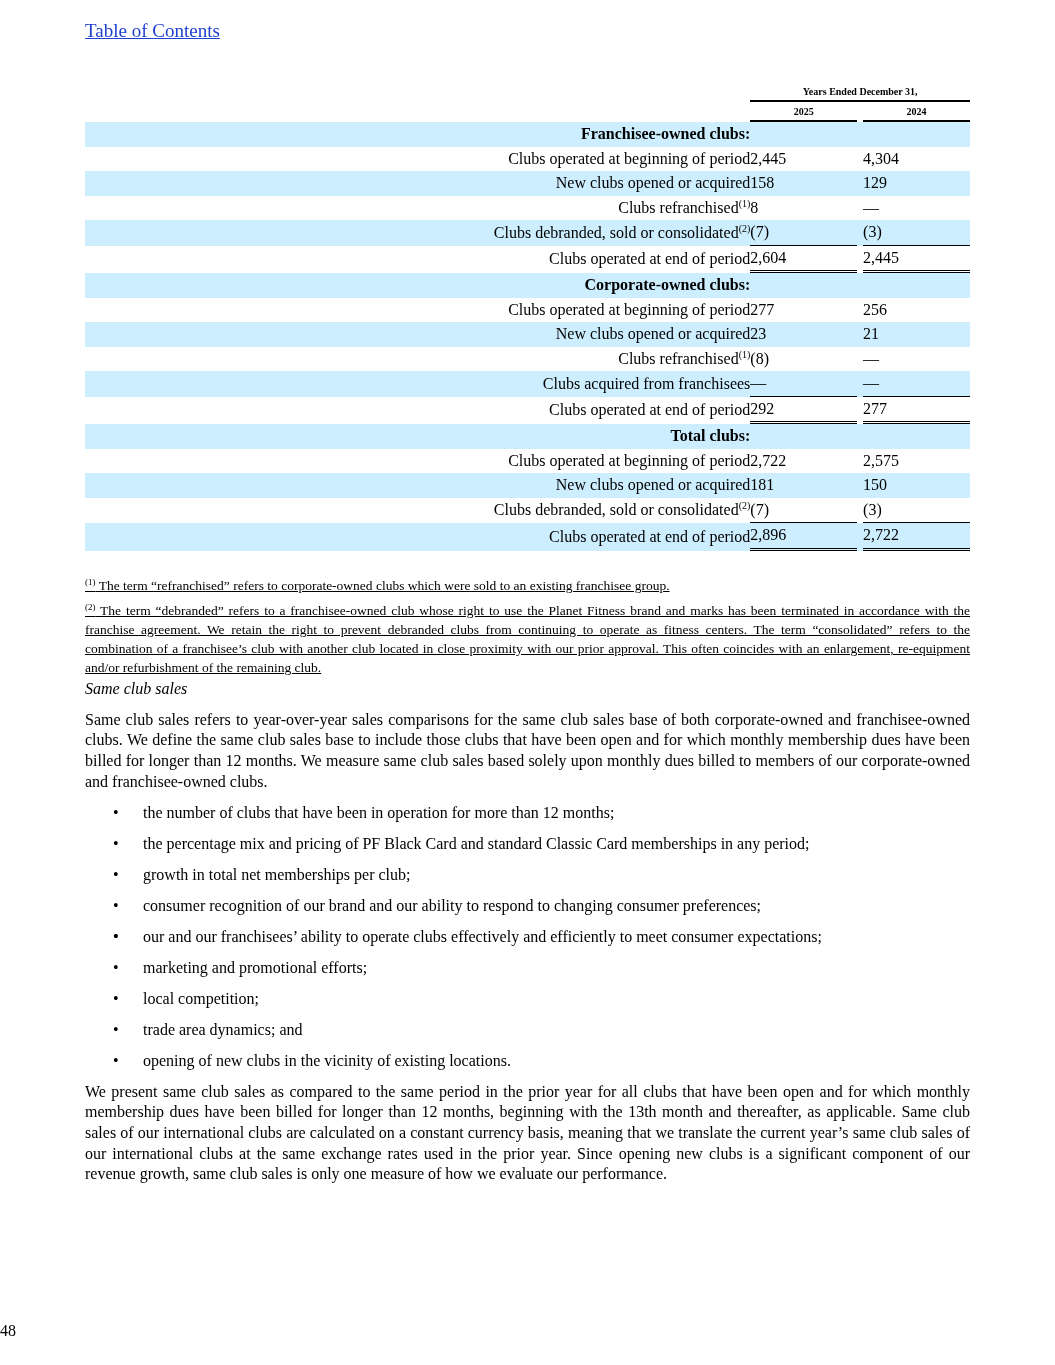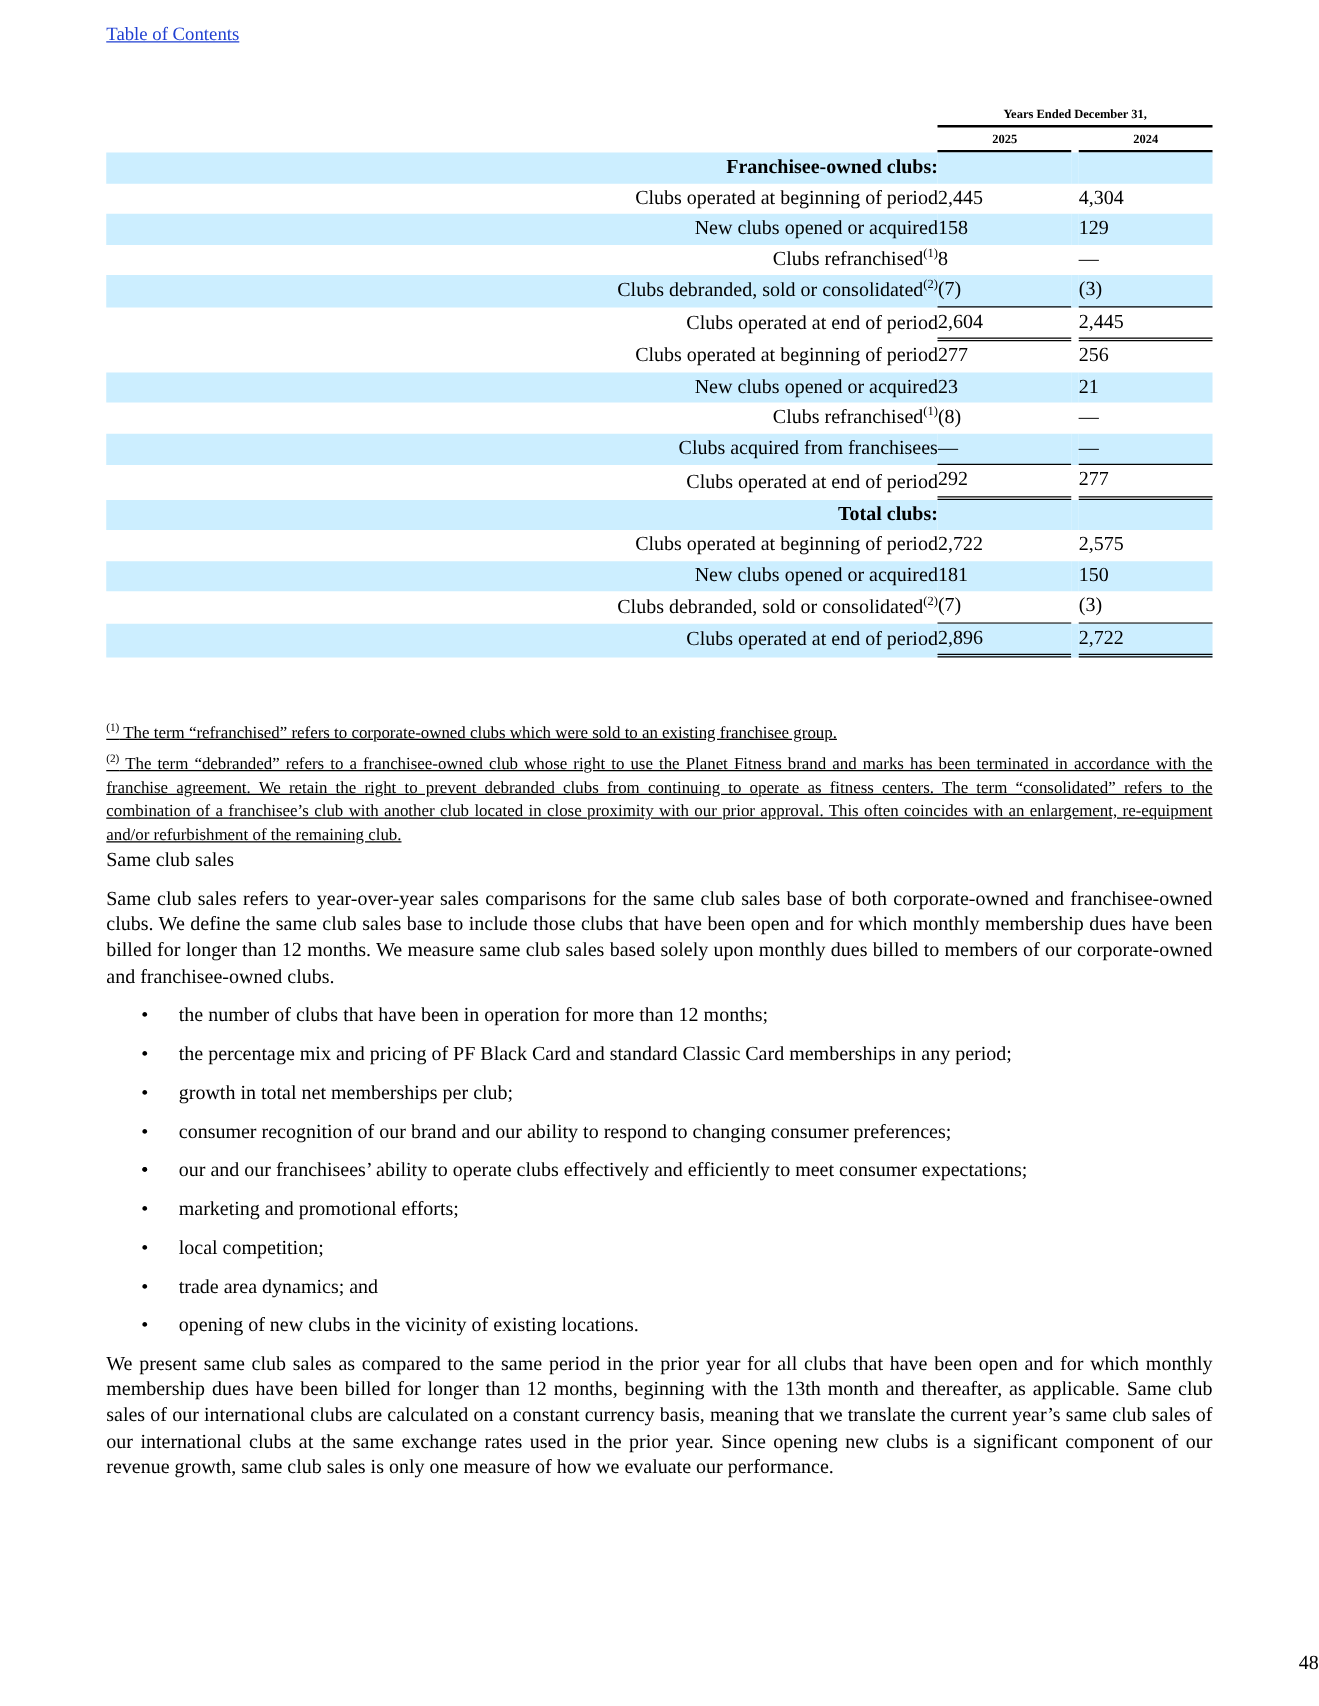--- a/index.html
+++ b/index.html
@@ -1,46 +1,46 @@
 <!DOCTYPE html>
 <html><head>
 <meta charset="utf-8">
 <style>
   html, body { margin: 0; padding: 0; background: #ffffff; }
   body {
     width: 1055px; height: 1365px; position: relative; overflow: hidden;
     font-family: "Liberation Serif", "DejaVu Serif", serif; color: #000;
   }
   .toc-link {
-    position: absolute; left: 85px; top: 20px; font-size: 15px; color: #1f3fd1;
+    position: absolute; left: 85px; top: 20px; font-size: 19px; color: #1f3fd1;
     text-decoration: underline; cursor: pointer;
   }
   .table-wrap { position: absolute; left: 85px; top: 82px; width: 885px; }
   table { border-collapse: separate; border-spacing: 0; width: 885px; }
   td { padding: 0; height: 24.5px; font-size: 16px; }
   .col-label { width: 670px; padding-left: 5px; text-align: right; }
   .col-num { width: 102px; text-align: left; padding-right: 6px; }
   tr.shade td.fill { background: #cceeff; }
   tr.section td.col-label { font-weight: bold; }
   .head-years td { font-size: 10px; font-weight: bold; height: 18px; text-align: center; }
   .years-span { border-bottom: 2px solid #000; }
   .yr { border-bottom: 2px solid #000; text-align: center !important; padding-right: 0 !important; }
   .ul { border-bottom: 1.5px solid #000; }
   .dbl { border-bottom: 3px double #000; }
   sup { font-size: 10px; vertical-align: super; line-height: 0; }
   .footnotes { position: absolute; left: 85px; top: 576px; width: 885px; font-size: 13.5px; line-height: 19px; text-align: justify; text-decoration: underline; }
   .footnotes p { margin: 0 0 6px 0; }
   .footnotes sup { font-size: 9px; }
   .body-text { position: absolute; left: 85px; top: 679px; width: 885px; font-size: 16px; line-height: 20.7px; text-align: justify; }
   .body-text p { margin: 0 0 10px 0; }
-  .subhead { margin-bottom: 10px !important; }
+  .subhead { font-style: italic; margin-bottom: 10px !important; }
   ul.bullets { list-style: none; margin: 0 0 8px 0; padding: 0; }
   ul.bullets li { position: relative; padding-left: 58px; margin-bottom: 10.3px; }
   ul.bullets li .dot { position: absolute; left: 28px; }
-  .page-num { position: absolute; left: 0; width: 1055px; top: 1322px; text-align: right; font-size: 16px; }
+  .page-num { position: absolute; left: 0; width: 1055px; top: 1322px; text-align: left; font-size: 16px; }
 </style>
 </head>
 <body>
 
 <a class="toc-link">Table of Contents</a>
 
 <div class="table-wrap">
   <table>
     <colgroup>
       <col style="width:675px">
@@ -99,20 +99,27 @@
           <td class="fill col-num ul">(3)</td>
         </tr>
     <tr>
           <td class="col-label"><span>Clubs operated at end of period</span></td>
           <td></td>
           <td class="col-num dbl">2,604</td>
           <td></td>
           <td class="col-num dbl">2,445</td>
         </tr>
 
+    <tr class="shade section">
+          <td class="fill col-label">Corporate-owned clubs:</td>
+          <td class="fill"></td>
+          <td class="fill"></td>
+          <td class="fill"></td>
+          <td class="fill"></td>
+        </tr>
     <tr>
           <td class="col-label"><span>Clubs operated at beginning of period</span></td>
           <td></td>
           <td class="col-num">277</td>
           <td></td>
           <td class="col-num">256</td>
         </tr>
     <tr class="shade">
           <td class="fill col-label"><span>New clubs opened or acquired</span></td>
           <td class="fill"></td>

